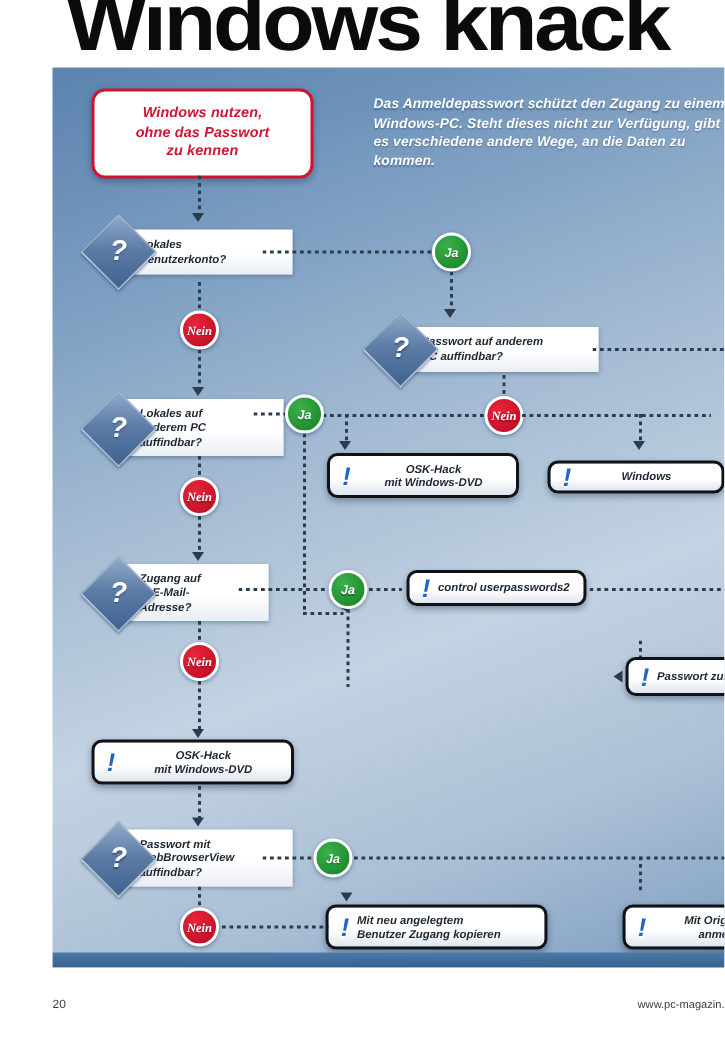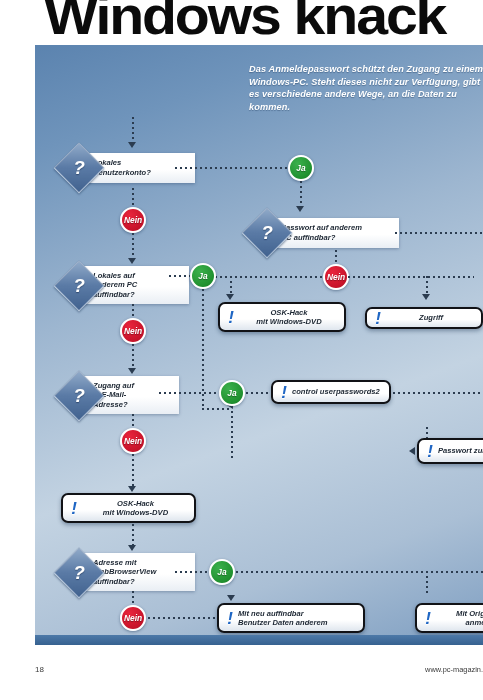--- a/index.html
+++ b/index.html
@@ -99,21 +99,21 @@
   
   .badge{
     position:absolute;width:26px;height:26px;border-radius:50%;
     border:2.5px solid #ffffff;box-sizing:border-box;
     display:flex;align-items:center;justify-content:center;
     color:#ffffff;font-weight:bold;font-style:italic;font-size:8.4px;
     box-shadow:0 1px 3px rgba(20,45,75,.45);
     text-shadow:0 1px 1px rgba(0,0,0,.35);
   }
   .badge.ja  {background:radial-gradient(circle at 35% 30%,#45b council,#2f9e3f 0%,#1d8a30 70%,#146b24 100%);background:radial-gradient(circle at 35% 30%,#3bb04c 0%,#20902f 70%,#15701f 100%);}
-  .badge.nein{background:radial-gradient(circle at 35% 30%,#e8243c 0%,#c7132a 70%,#9d0a1e 100%);}
+  .badge.nein{background:radial-gradient(circle at 35% 30%,#e8243c 0%,#c7132a 70%,#9d0a1e 100%);font-family:Liberation Serif, serif;}
 
   
   .vline{position:absolute;width:2px;
     background-image:linear-gradient(#2b3c50 50%,rgba(0,0,0,0) 0);
     background-size:2px 5px;background-repeat:repeat-y;}
   .hline{position:absolute;height:2px;
     background-image:linear-gradient(90deg,#2b3c50 50%,rgba(0,0,0,0) 0);
     background-size:5px 2px;background-repeat:repeat-x;}
   .arrow{position:absolute;width:0;height:0;
     border-left:4.5px solid transparent;border-right:4.5px solid transparent;
@@ -127,20 +127,27 @@
 </style>
 </head>
 <body>
 
 <div id="headline">Windows knack</div>
 
 <div id="panel">
 
   <div id="intro">Das Anmeldepasswort schützt den Zugang zu einem Windows-PC. Steht dieses nicht zur Verfügung, gibt es verschiedene andere Wege, an die Daten zu kommen.</div>
 
+  <div class="node startbox" style="left:26px;top:14px;width:144px;height:56px;">
+    <span>
+      <b>Windows nutzen,</b><br>
+      <b>ohne das Passwort</b><br>
+      <b>zu kennen</b>
+    </span>
+  </div>
 
   <div class="vline" style="left:97px;top:72px;height:26px;"></div>
   <div class="arrow" style="left:93px;top:97px;"></div>
 
   <div class="node decision" style="left:24px;top:105px;width:160px;height:40px;">
     <div class="dlabel" style="left:24px;top:3px;width:112px;height:30px;">
       <span>
         <i>Lokales</i><br>
         <i>Benutzerkonto?</i>
       </span>
@@ -186,21 +193,21 @@
     <span class="bang">!</span>
     <span class="atxt">
       <i>OSK-Hack</i><br>
       <i>mit Windows-DVD</i>
     </span>
   </div>
 
   <div class="node action ctr" style="left:330px;top:262px;width:118px;height:22px;">
     <span class="bang">!</span>
     <span class="atxt">
-      <i>Zugriff</i>
+      <i>Windows</i>
     </span>
   </div>
 
   <div class="node decision" style="left:24px;top:221px;width:160px;height:40px;">
     <div class="dlabel" style="left:24px;top:0px;width:106px;height:38px;">
       <span>
         <i>Lokales auf</i><br>
         <i>anderem PC</i><br>
         <i>auffindbar?</i>
       </span>
@@ -265,21 +272,21 @@
       <i>OSK-Hack</i><br>
       <i>mit Windows-DVD</i>
     </span>
   </div>
   <div class="vline" style="left:97px;top:479px;height:22px;"></div>
   <div class="arrow" style="left:93px;top:500px;"></div>
 
   <div class="node decision" style="left:24px;top:508px;width:160px;height:40px;">
     <div class="dlabel" style="left:24px;top:0px;width:112px;height:38px;">
       <span>
-        <i>Adresse mit</i><br>
+        <i>Passwort mit</i><br>
         <i>WebBrowserView</i><br>
         <i>auffindbar?</i>
       </span>
     </div>
     <div class="diamond" style="left:2px;top:2px;"></div>
     <div class="qmark" style="left:2px;top:2px;">?</div>
   </div>
 
   <div class="hline" style="left:140px;top:526px;width:38px;"></div>
   <div class="badge ja" style="left:174px;top:514px;">Ja</div>
@@ -287,29 +294,29 @@
   <div class="vline" style="left:391px;top:526px;height:24px;"></div>
 
   <div class="vline" style="left:97px;top:546px;height:15px;"></div>
   <div class="badge nein" style="left:85px;top:560px;">Nein</div>
   <div class="hline" style="left:113px;top:572px;width:83px;"></div>
   <div class="arrow" style="left:192px;top:550px;"></div>
 
   <div class="node action" style="left:182px;top:558px;width:148px;height:30px;">
     <span class="bang">!</span>
     <span class="atxt">
-      <i>Mit neu auffindbar</i><br>
-      <i>Benutzer Daten anderem</i>
+      <i>Mit neu angelegtem</i><br>
+      <i>Benutzer Zugang kopieren</i>
     </span>
   </div>
 
   <div class="node action ctr" style="left:380px;top:558px;width:118px;height:30px;">
     <span class="bang">!</span>
     <span class="atxt">
       <i>Mit Original-B</i><br>
       <i>anmelde</i>
     </span>
   </div>
 
 </div>
 
-<div id="pageno">18</div>
+<div id="pageno">20</div>
 <div id="site">www.pc-magazin.</div>
 
 </body></html>

